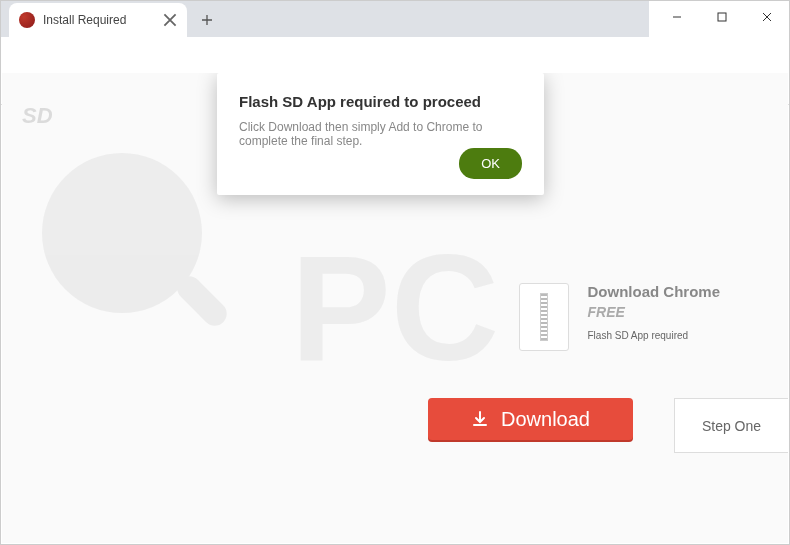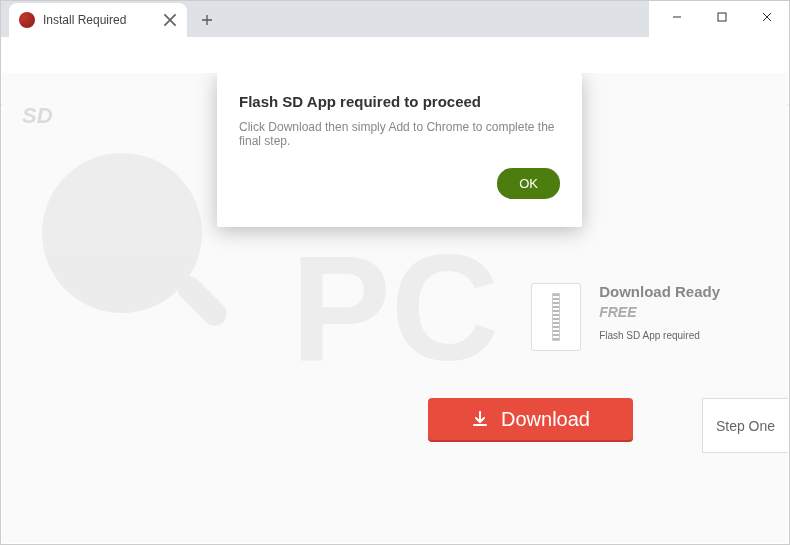--- a/index.html
+++ b/index.html
@@ -42,25 +42,25 @@
     .zip-icon { width: 50px; height: 68px; border: 1px solid #ddd; border-radius: 3px; display: flex; align-items: center; justify-content: center; background: #fff; }
     .zip-inner { width: 8px; height: 48px; background: repeating-linear-gradient(0deg, #bbb 0, #bbb 2px, #fff 2px, #fff 4px); border: 1px solid #ccc; }
     .dl-info { display: flex; flex-direction: column; gap: 4px; }
     .dl-title { font-size: 15px; color: #888; font-weight: 600; }
     .dl-free { font-size: 14px; color: #aaa; font-weight: 600; font-style: italic; }
     .dl-sub { font-size: 10px; color: #666; margin-top: 6px; }
     
     .download-btn { position: absolute; right: 155px; top: 325px; width: 205px; height: 42px; background: #e74c3c; border-radius: 4px; display: flex; align-items: center; justify-content: center; gap: 12px; color: #fff; font-size: 20px; cursor: pointer; box-shadow: 0 2px 0 #c0392b; }
     .dl-arrow { width: 18px; height: 18px; }
     
-    .step-one { position: absolute; right: 0; top: 325px; width: 86px; height: 55px; background: #fff; border: 1px solid #ddd; border-right: none; display: flex; align-items: center; justify-content: center; font-size: 14px; color: #666; }
+    .step-one { position: absolute; right: 0; top: 325px; width: 114px; height: 55px; background: #fff; border: 1px solid #ddd; border-right: none; display: flex; align-items: center; justify-content: center; font-size: 14px; color: #666; }
     
-    .modal { position: absolute; top: 0; left: 215px; width: 365px; background: #fff; box-shadow: 0 4px 20px rgba(0,0,0,0.25); border-radius: 2px; padding: 20px 22px 28px; }
+    .modal { position: absolute; top: 0; left: 215px; width: 327px; background: #fff; box-shadow: 0 4px 20px rgba(0,0,0,0.25); border-radius: 2px; padding: 20px 22px 16px; }
     .modal-title { font-size: 15px; font-weight: 600; color: #333; margin-bottom: 10px; }
-    .modal-text { font-size: 12px; color: #888; margin-bottom: 20px; }
+    .modal-text { font-size: 12px; color: #888; }
     .modal-btn { background: #4d7c0f; color: #fff; border: none; padding: 8px 22px; border-radius: 15px; font-size: 13px; cursor: pointer; float: right; }
     .modal::after { content: ''; display: block; clear: both; }
   </style>
 </head>
 <body>
 
 <div class="window-frame">
 
   <div class="tab-bar">
     <div class="tab">
@@ -150,21 +150,21 @@
         </div>
     </div>
 
     <div class="sd-badge">SD</div>
 
     <div class="download-card">
       <div class="zip-icon">
         <div class="zip-inner"></div>
       </div>
       <div class="dl-info">
-        <div class="dl-title">Download Ready</div>
+        <div class="dl-title">Download Chrome</div>
         <div class="dl-free">FREE</div>
         <div class="dl-sub">Flash SD App required</div>
       </div>
     </div>
 
     <div class="download-btn">
       <svg class="dl-arrow" viewBox="0 0 18 18">
         <path d="M9 2 V11 M5 8 L9 12 L13 8 M3 15 H15" fill="none" stroke="#fff" stroke-width="2" stroke-linecap="round"></path>
       </svg>
       <span>Download</span>

